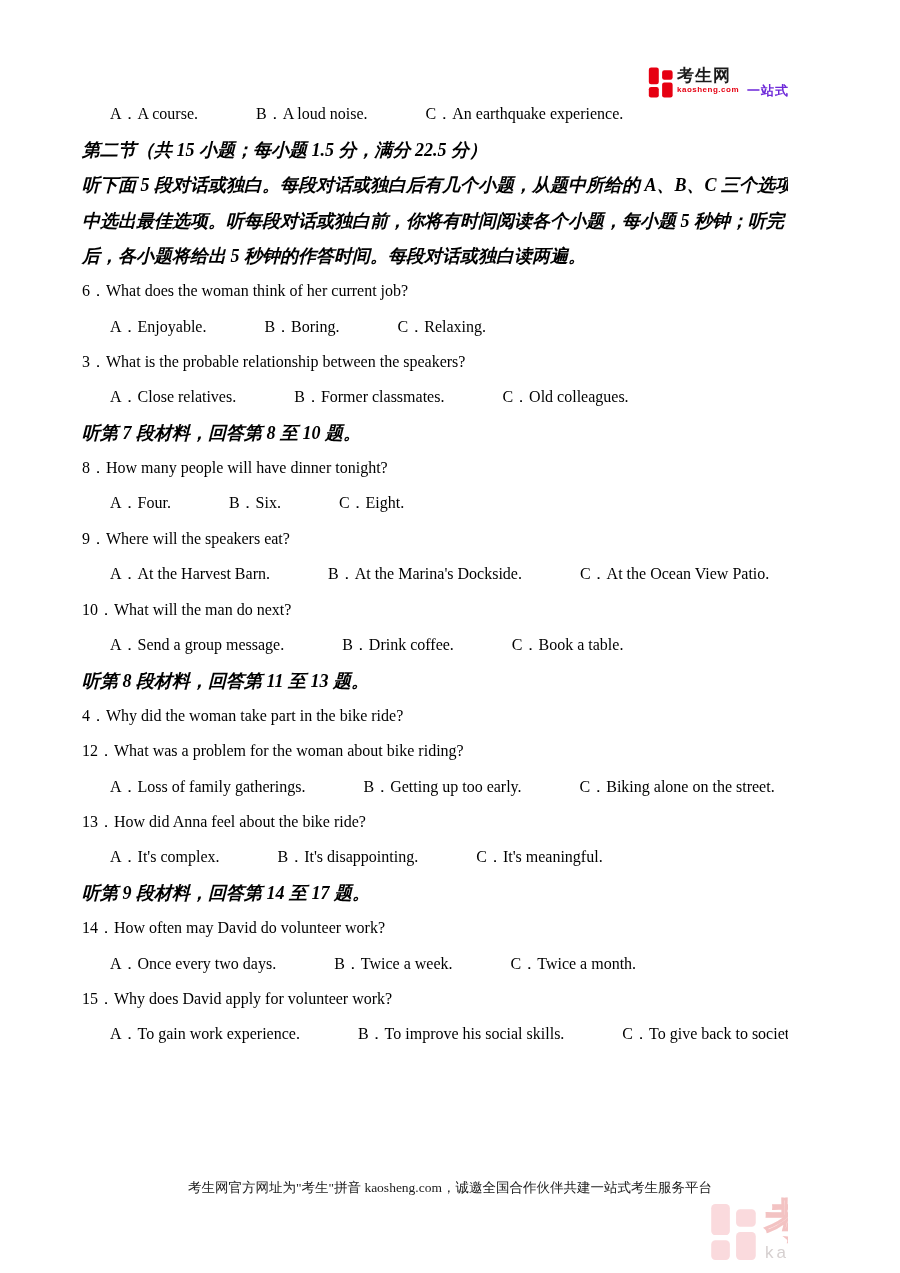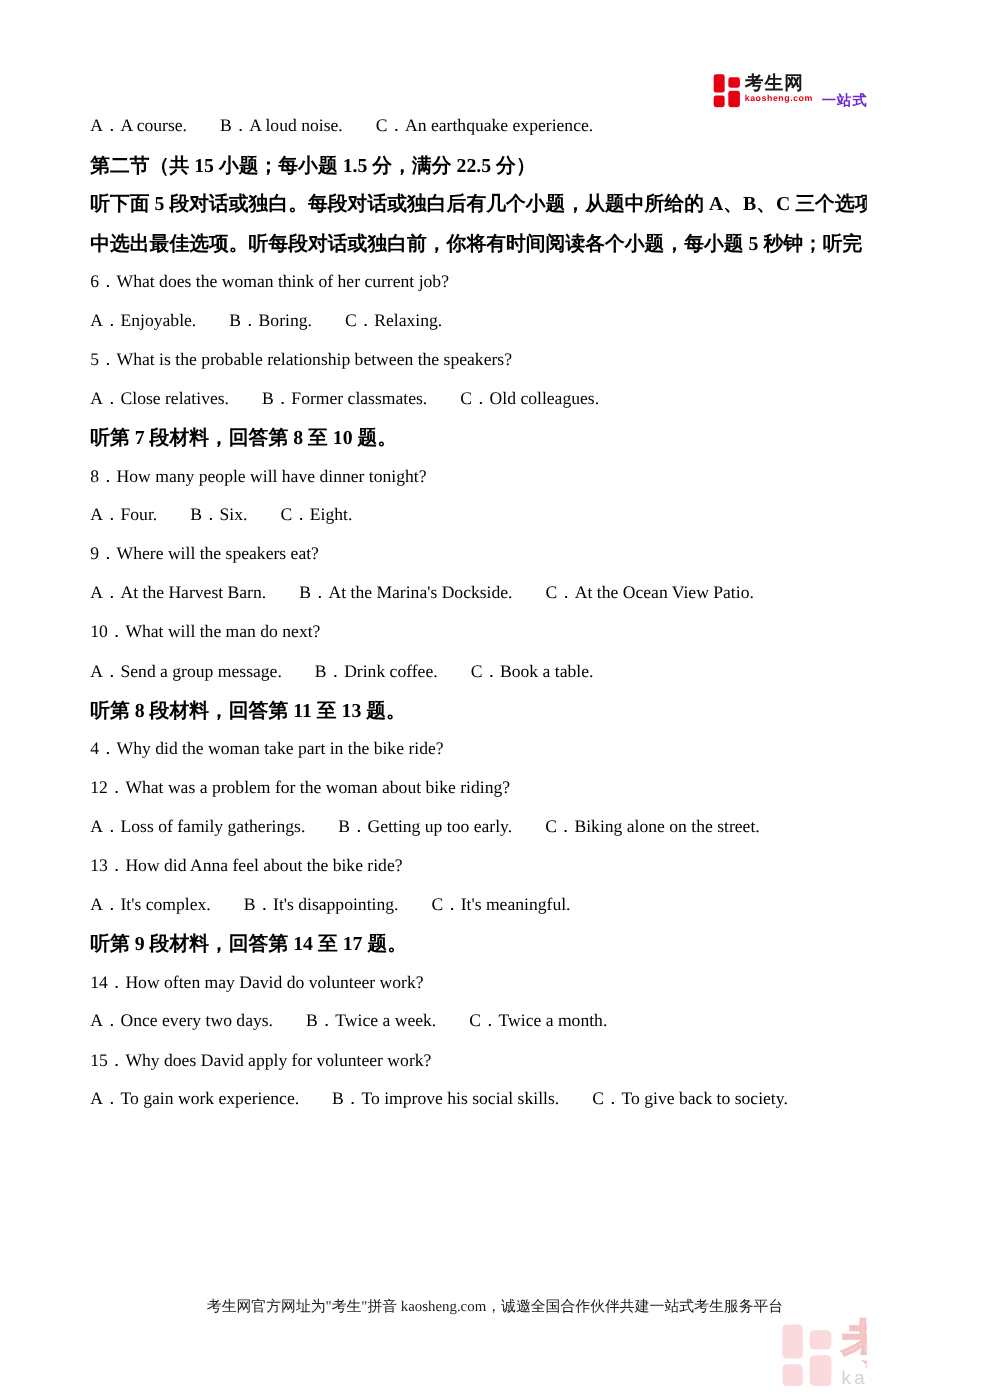--- a/index.html
+++ b/index.html
@@ -43,22 +43,23 @@
   }
   .line {
     height: 35.4px;
     display: flex; align-items: center;
     white-space: nowrap;
     font-size: 16px;
   }
   .line.cn {
     font-weight: bold;
     font-size: 18px;
-  }
-  .opts .opt { margin-right: 30px; }
+    font-style: italic;
+  }
+  .opts .opt { margin-right: 30px; margin-left: 28px; }
   .opts .opt:last-child { margin-right: 0; }
 
   
   .footer {
     position: absolute; left: 0; top: 1179px; width: 900px;
     text-align: center;
     font-size: 13.5px; color: #1a1a1a;
   }
 
   
@@ -105,30 +106,31 @@
 
     <div class="line opts">
       <span class="opt">A．A course.</span>
       <span class="opt">B．A loud noise.</span>
       <span class="opt">C．An earthquake experience.</span>
     </div>
 
     <div class="line cn">第二节（共 15 小题；每小题 1.5 分，满分 22.5 分）</div>
     <div class="line cn">听下面 5 段对话或独白。每段对话或独白后有几个小题，从题中所给的 A、B、C 三个选项</div>
     <div class="line cn">中选出最佳选项。听每段对话或独白前，你将有时间阅读各个小题，每小题 5 秒钟；听完</div>
+    <div class="line cn">后，各小题将给出 5 秒钟的作答时间。每段对话或独白读两遍。</div>
 
 
     <div class="line q">6．What does the woman think of her current job?</div>
     <div class="line opts">
       <span class="opt">A．Enjoyable.</span>
       <span class="opt">B．Boring.</span>
       <span class="opt">C．Relaxing.</span>
     </div>
 
-    <div class="line q">5．What is the probable relationship between the speakers?</div>
+    <div class="line q">3．What is the probable relationship between the speakers?</div>
     <div class="line opts">
       <span class="opt">A．Close relatives.</span>
       <span class="opt">B．Former classmates.</span>
       <span class="opt">C．Old colleagues.</span>
     </div>
 
     <div class="line cn">听第 7 段材料，回答第 8 至 10 题。</div>
 
     <div class="line q">8．How many people will have dinner tonight?</div>
     <div class="line opts">

